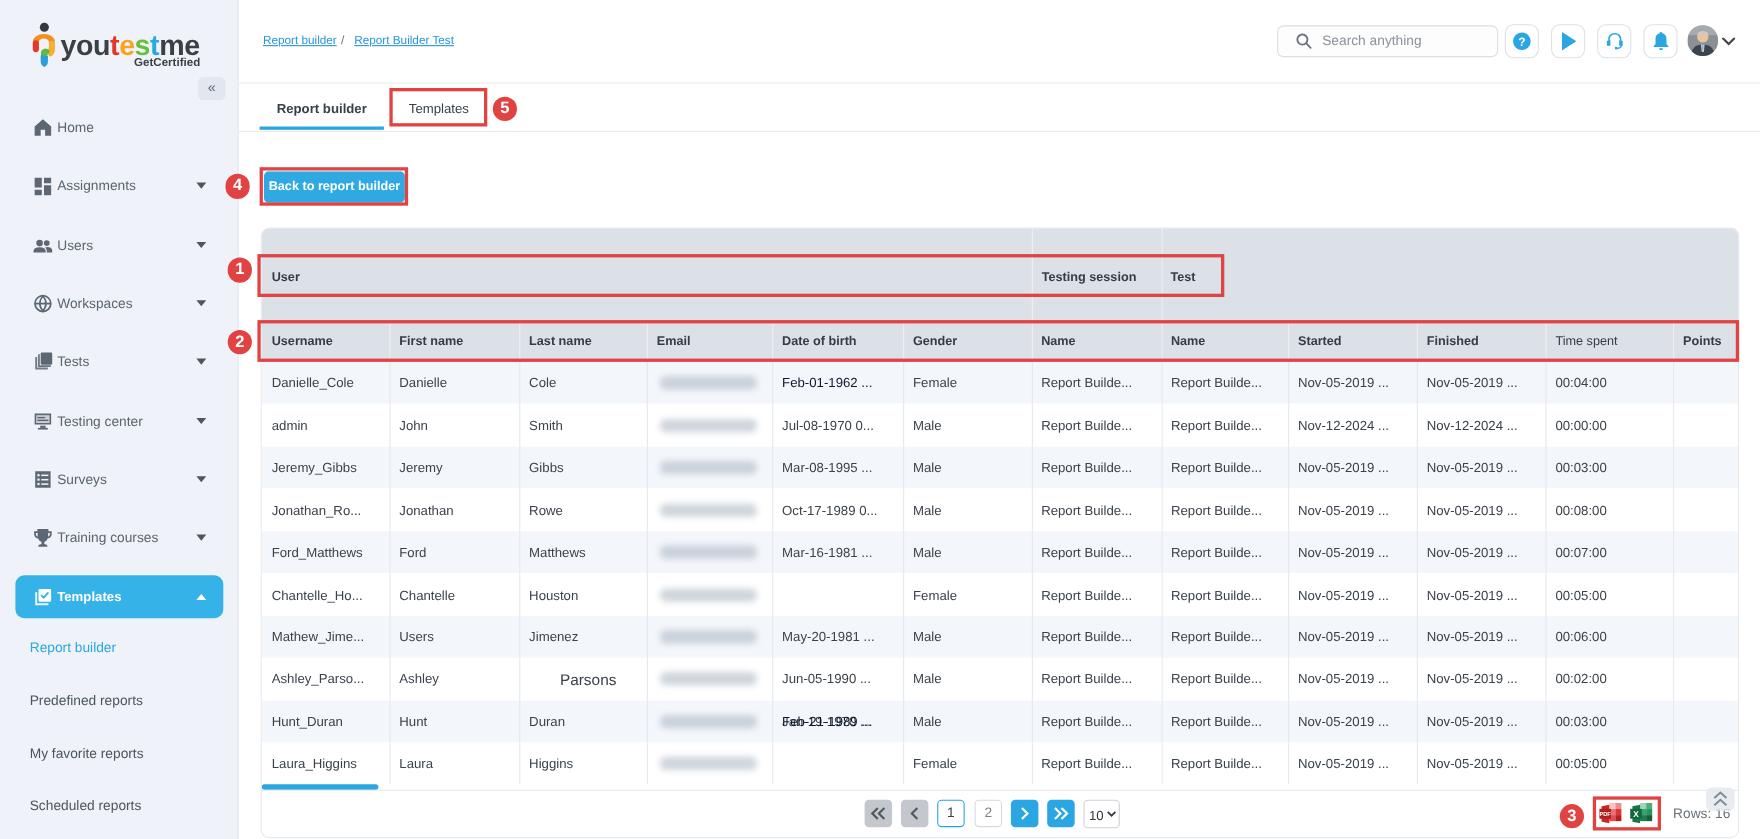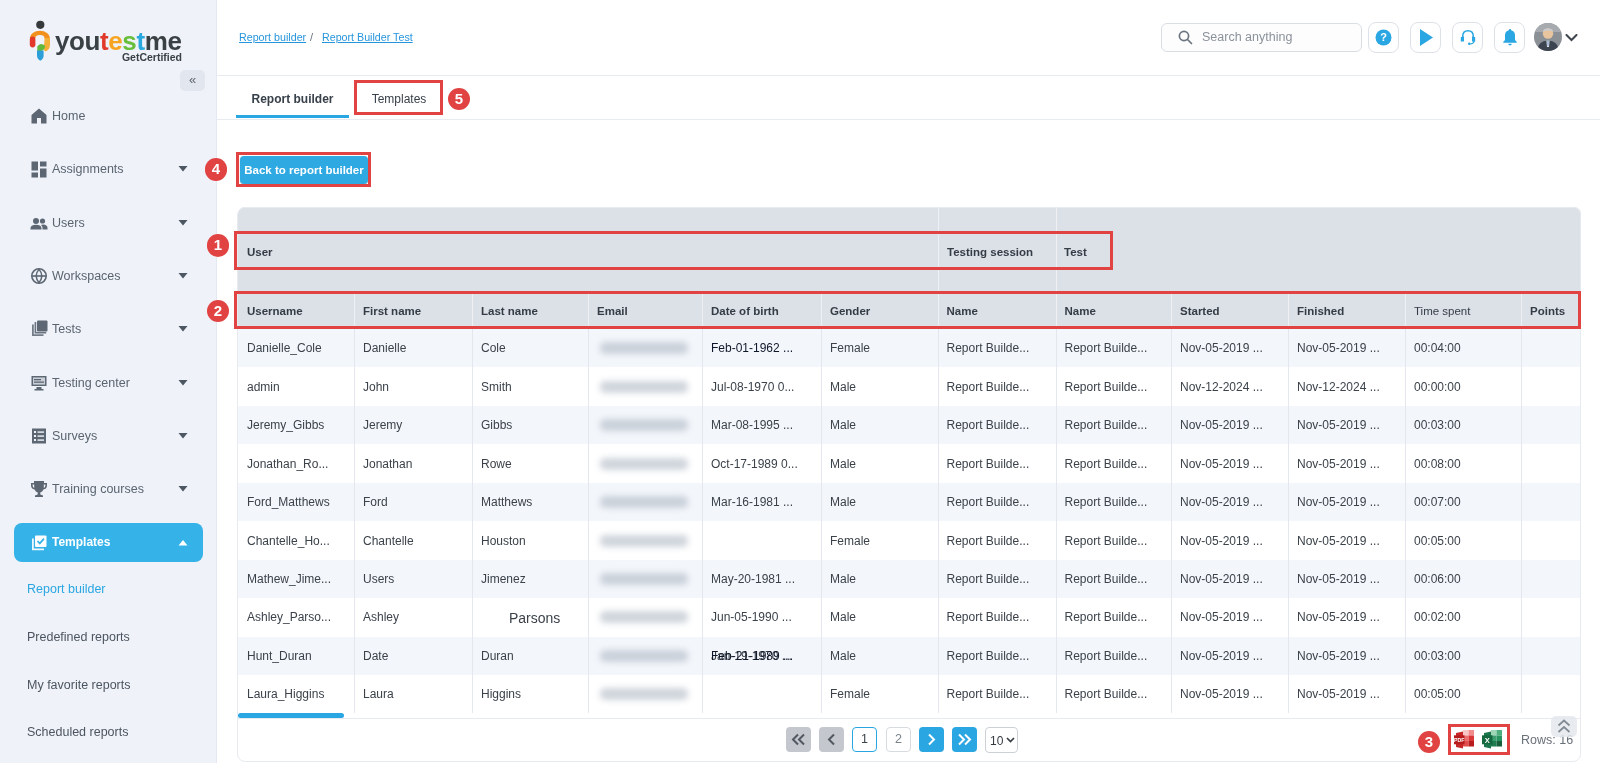--- a/index.html
+++ b/index.html
@@ -377,21 +377,21 @@
 <div class="abs" style="left:588px;top:636.6px;width:1px;height:38.45px;background:#e4e8ee;"></div>
 <div class="abs" style="left:702px;top:636.6px;width:1px;height:38.45px;background:#e4e8ee;"></div>
 <div class="abs" style="left:821px;top:636.6px;width:1px;height:38.45px;background:#e4e8ee;"></div>
 <div class="abs" style="left:937.5px;top:636.6px;width:1px;height:38.45px;background:#e4e8ee;"></div>
 <div class="abs" style="left:1055.5px;top:636.6px;width:1px;height:38.45px;background:#e4e8ee;"></div>
 <div class="abs" style="left:1171px;top:636.6px;width:1px;height:38.45px;background:#e4e8ee;"></div>
 <div class="abs" style="left:1288px;top:636.6px;width:1px;height:38.45px;background:#e4e8ee;"></div>
 <div class="abs" style="left:1405px;top:636.6px;width:1px;height:38.45px;background:#e4e8ee;"></div>
 <div class="abs" style="left:1521px;top:636.6px;width:1px;height:38.45px;background:#e4e8ee;"></div>
 <div class="abs" style="left:247px;top:648.8px;font-size:12px;color:#3b424a;">Hunt_Duran</div>
-<div class="abs" style="left:363px;top:648.8px;font-size:12px;color:#3b424a;">Date</div>
+<div class="abs" style="left:363px;top:648.8px;font-size:12px;color:#3b424a;">Hunt</div>
 <div class="abs" style="left:481px;top:648.8px;font-size:12px;color:#3b424a;">Duran</div>
 <div class="abs" style="left:600px;top:649.8px;width:88px;height:12px;background:#a9b3bf;border-radius:5px;opacity:0.55;filter:blur(3px);"></div>
 <div class="abs" style="left:711px;top:648.8px;font-size:12px;color:#3b424a;">Jan-19-1970 ...</div>
 <div class="abs" style="left:830px;top:648.8px;font-size:12px;color:#3b424a;">Male</div>
 <div class="abs" style="left:946.5px;top:648.8px;font-size:12px;color:#3b424a;">Report Builde...</div>
 <div class="abs" style="left:1064.5px;top:648.8px;font-size:12px;color:#3b424a;">Report Builde...</div>
 <div class="abs" style="left:1180px;top:648.8px;font-size:12px;color:#3b424a;">Nov-05-2019 ...</div>
 <div class="abs" style="left:1297px;top:648.8px;font-size:12px;color:#3b424a;">Nov-05-2019 ...</div>
 <div class="abs" style="left:1414px;top:648.8px;font-size:12px;color:#3b424a;">00:03:00</div>
 <div class="abs" style="left:238px;top:675.0px;width:1342.5px;height:38.45px;background:#ffffff;"></div>

